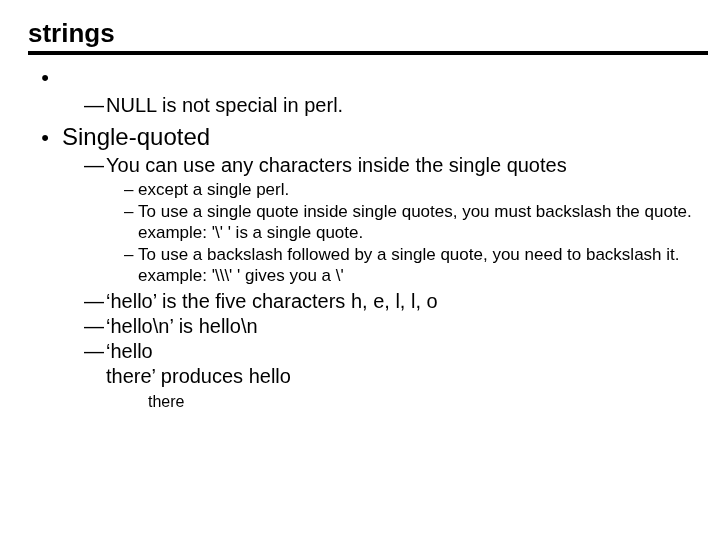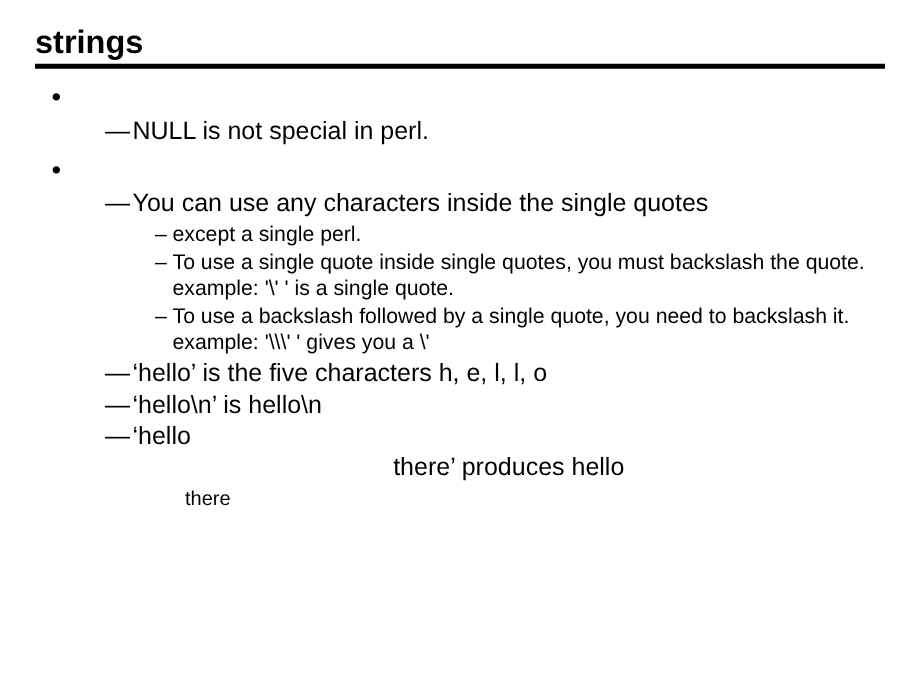--- a/index.html
+++ b/index.html
@@ -91,21 +91,20 @@
     flex: 0 0 22px;
   }
   .lvl2b-text {
     font-size: 20px;
     line-height: 25px;
   }
   .produces-line {
     margin-left: 78px;
     font-size: 20px;
     line-height: 25px;
-    text-align: center;
   }
   .there-line {
     margin-left: 120px;
     font-size: 16px;
     line-height: 25px;
   }
   .gap1 { height: 2px; }
 </style>
 </head>
 <body>
@@ -123,20 +122,21 @@
   <div class="lvl2">
     <div class="lvl2-row">
       <div class="dash2">—</div>
       <div class="lvl2-text">NULL is not special in perl.</div>
     </div>
   </div>
 
   <div class="lvl1">
     <div class="lvl1-row">
       <div class="bullet-dot">•</div>
+      <div class="lvl1-text">Single-quoted</div>
     </div>
   </div>
   <div class="lvl2" style="margin-bottom:2px;">
     <div class="lvl2-row">
       <div class="dash2">—</div>
       <div class="lvl2-text">You can use any characters inside the single quotes</div>
     </div>
   </div>
 
   <div class="lvl3">

